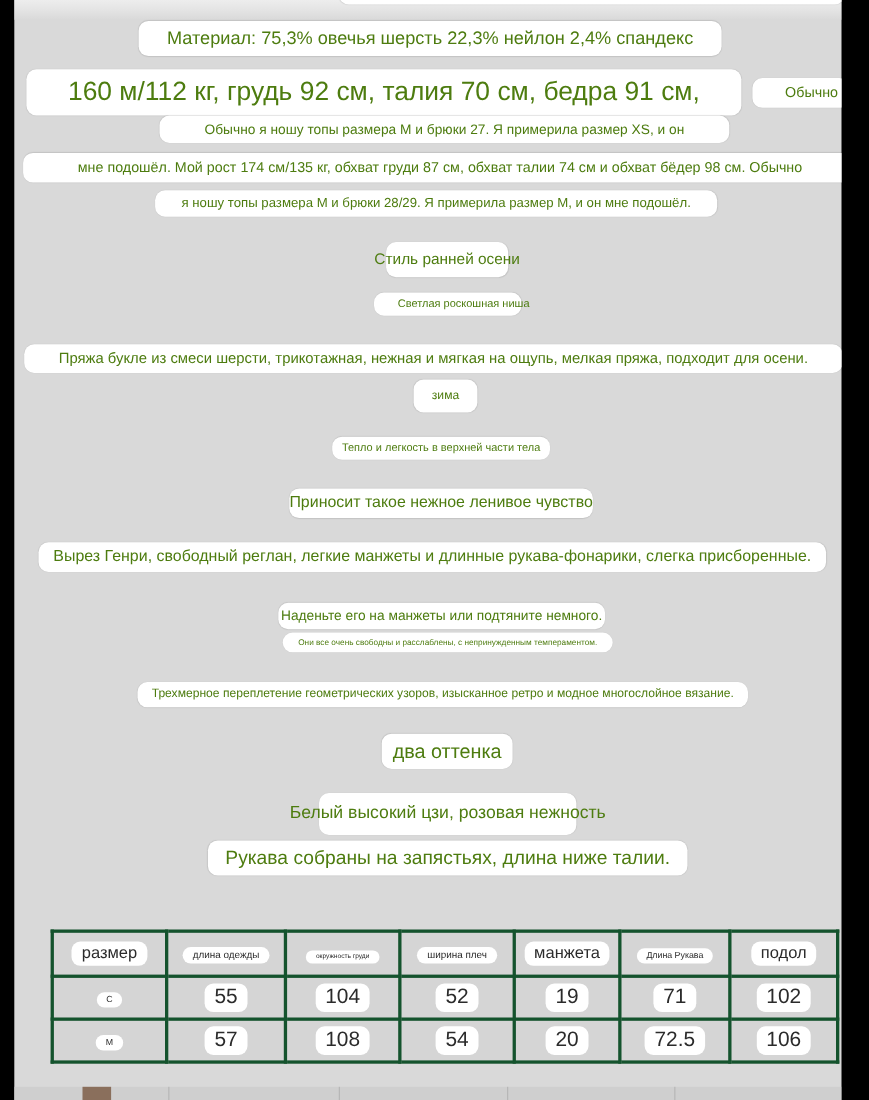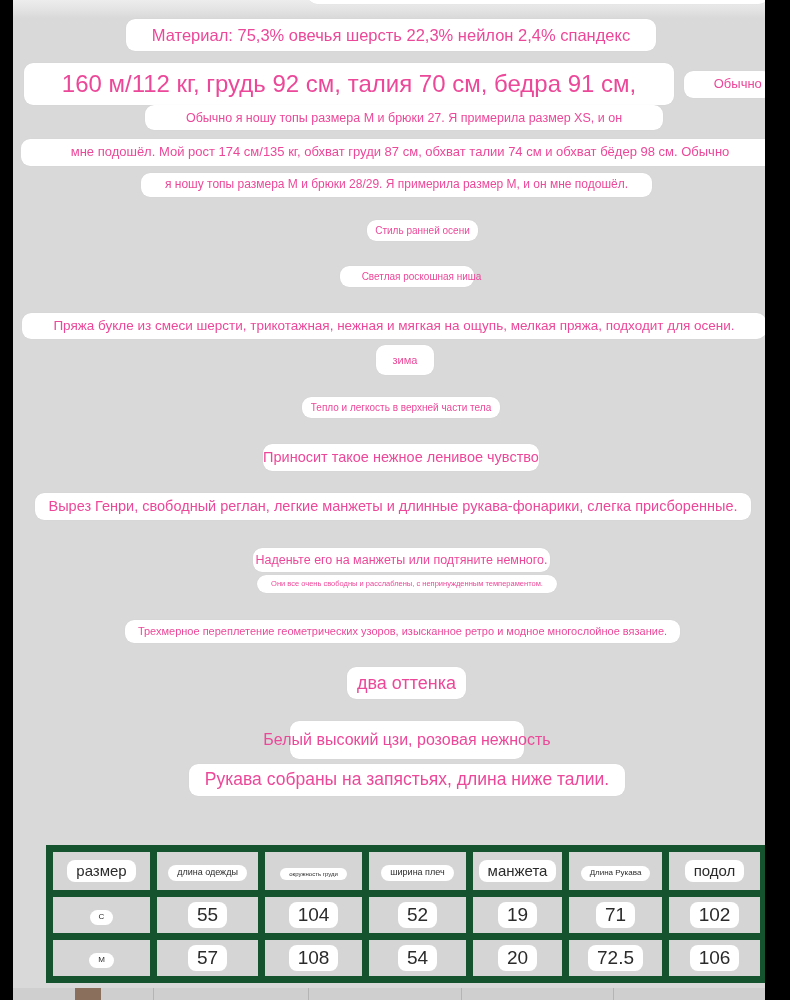--- a/index.html
+++ b/index.html
@@ -34,21 +34,21 @@
   #page::before {
     content: "";
     position: absolute;
     left: 0; top: 0; right: 0; height: 18px;
     background: linear-gradient(180deg, #ededed 0%, #e3e3e3 55%, #d9d9d9 100%);
   }
 
   .cap {
     position: absolute;
     background: #ffffff;
-    color: #ec4899;
+    color: #4d7c0f;
     border-radius: 9px;
     box-sizing: border-box;
     display: flex;
     align-items: center;
     justify-content: center;
     text-align: center;
     line-height: 1.12;
     white-space: nowrap;
     box-shadow: 0 0 1px rgba(0,0,0,0.10);
   }
@@ -62,21 +62,21 @@
   #sizetable {
     position: absolute;
     left: 33px;
     top: 845px;
     width: 714px;
     border-collapse: collapse;
     table-layout: fixed;
     background: #d5d5d5;
   }
   #sizetable td {
-    border: 7px solid #14532d;
+    border: 3px solid #14532d;
     height: 36px;
     padding: 0;
     text-align: center;
     vertical-align: middle;
     background: #d5d5d5;
   }
   #sizetable tr:first-child td { height: 38px; }
   .pill {
     display: inline-block;
     background: #ffffff;
@@ -129,21 +129,21 @@
     <div class="cap" style="left:11px; top:63px; width:650px; height:42px; font-size:24px;">160 м/112 кг, грудь 92 см, талия 70 см, бедра 91 см,</div>
 
     <div class="cap" style="left:671px; top:71px; width:88px; height:27px; font-size:13px;padding-left:34px;">Обычно М</div>
 
     <div class="cap" style="left:132px; top:105px; width:518px; height:25px; font-size:12.5px;">Обычно я ношу топы размера M и брюки 27. Я примерила размер XS, и он</div>
 
     <div class="cap" style="left:8px; top:139px; width:758px; height:27px; font-size:13px;">мне подошёл. Мой рост 174 см/135 кг, обхват груди 87 см, обхват талии 74 см и обхват бёдер 98 см. Обычно</div>
 
     <div class="cap" style="left:128px; top:173px; width:511px; height:24px; font-size:12px;text-align:right;">я ношу топы размера M и брюки 28/29. Я примерила размер M, и он мне подошёл.</div>
 
-    <div class="cap" style="left:354px; top:220px; width:111px; height:21px; font-size:10px;">Стиль ранней осени</div>
+    <div class="cap" style="left:338px; top:220px; width:111px; height:32px; font-size:14px;">Стиль ранней осени</div>
 
     <div class="cap" style="left:327px; top:266px; width:134px; height:21px; font-size:10px;padding-left:29px;">Светлая роскошная ниша</div>
 
     <div class="cap" style="left:9px; top:313px; width:744px; height:26px; font-size:13.5px;">Пряжа букле из смеси шерсти, трикотажная, нежная и мягкая на ощупь, мелкая пряжа, подходит для осени.</div>
 
     <div class="cap" style="left:363px; top:345px; width:58px; height:30px; font-size:11px;">зима</div>
 
     <div class="cap" style="left:289px; top:397px; width:198px; height:21px; font-size:10px;">Тепло и легкость в верхней части тела</div>
 
     <div class="cap" style="left:250px; top:444px; width:276px; height:27px; font-size:14.5px;">Приносит такое нежное ленивое чувство</div>

